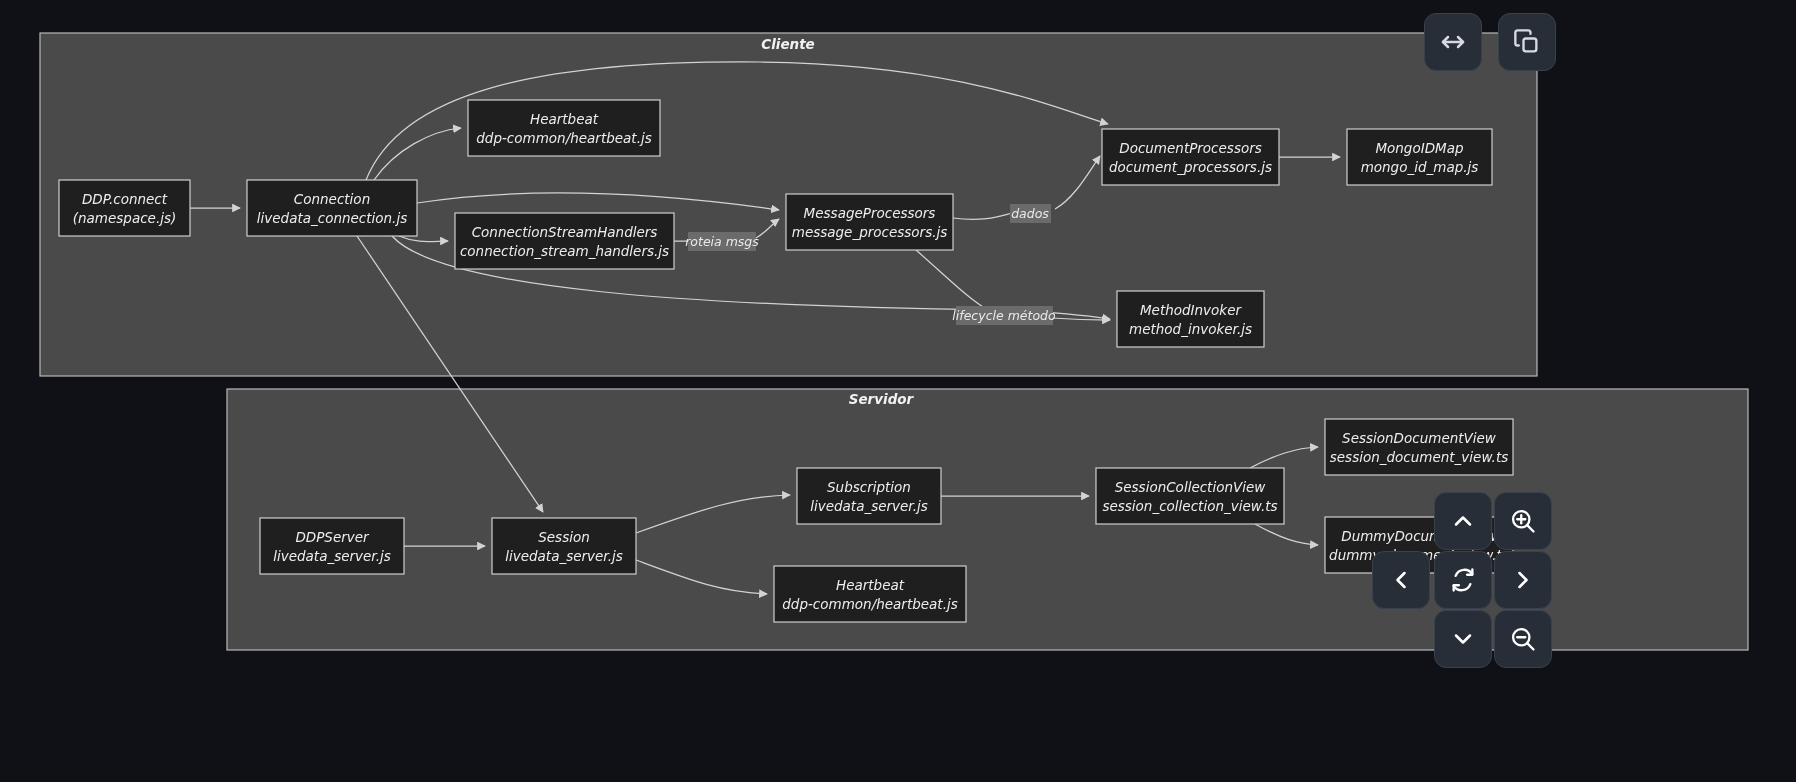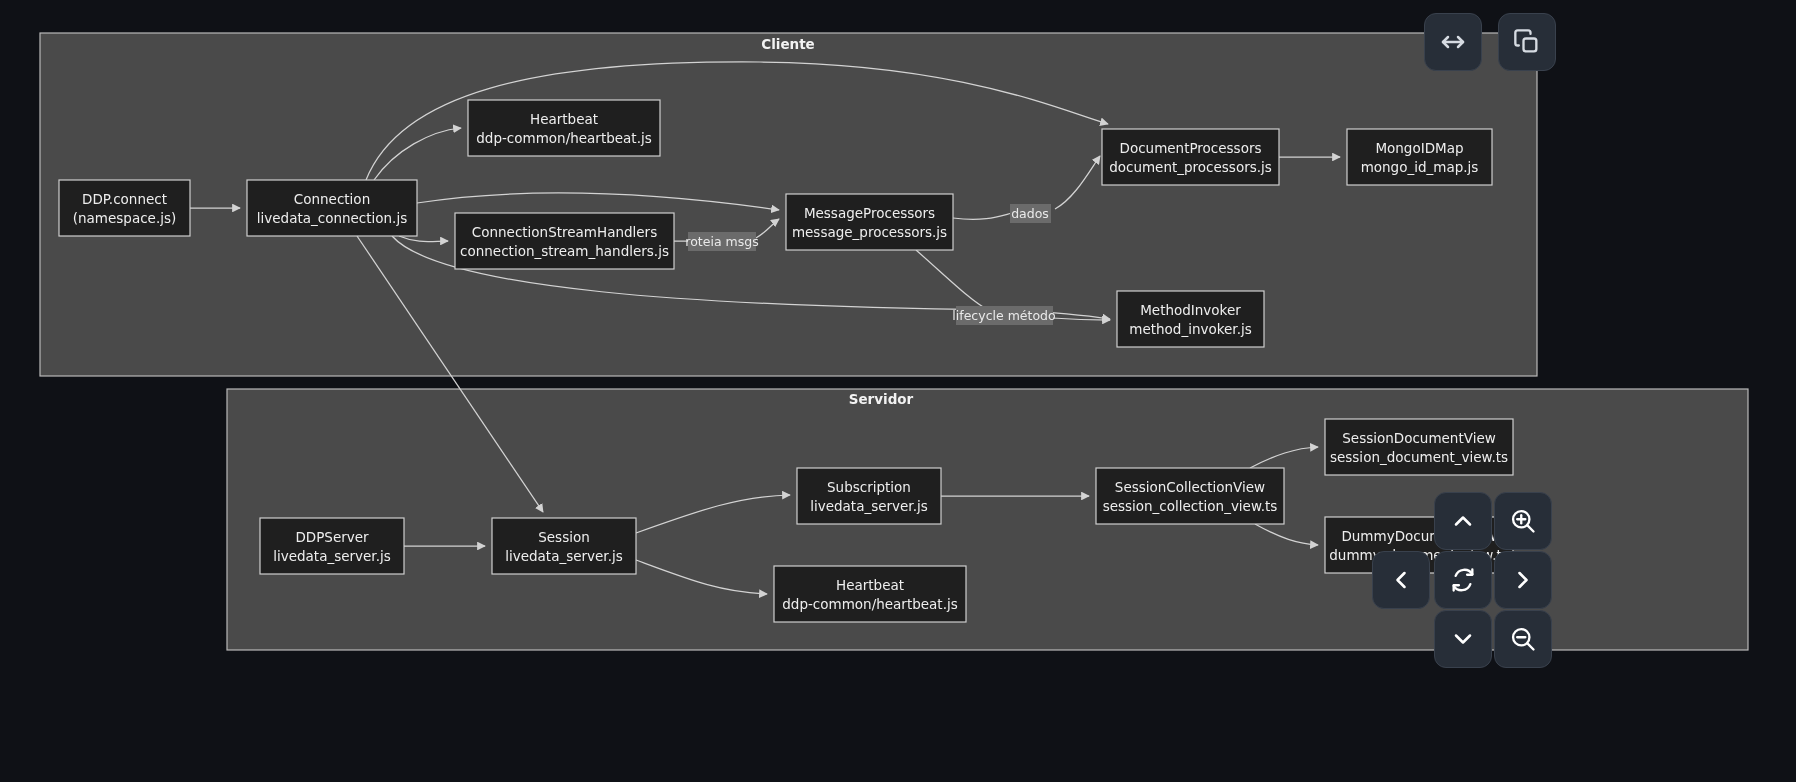--- a/index.html
+++ b/index.html
@@ -2,21 +2,21 @@
 <html><head>
 <meta charset="utf-8">
 <style>
   html,body{margin:0;padding:0;}
   body{
     width:1796px;height:782px;
     background:#0f1116;
     font-family:"DejaVu Sans","Liberation Sans",sans-serif;
     overflow:hidden;position:relative;
   }
-  #stage{position:absolute;inset:0;}
+  #stage{position:absolute;inset:0;font-style:italic;}
   svg#diagram{position:absolute;left:0;top:0;width:1796px;height:782px;display:block;}
 
   .subgraph-rect{fill:#4a4a4a;stroke:#b9b9b9;stroke-width:1.2;}
   .subgraph-title{fill:#f2f2f2;font-size:13.5px;font-weight:700;text-anchor:middle;
                   font-family:"DejaVu Sans","Liberation Sans",sans-serif;}
 
   .node-rect{fill:#1f1f1f;stroke:#cfcfcf;stroke-width:1.2;}
   .node-t1{fill:#eeeeee;font-size:13.5px;text-anchor:middle;
            font-family:"DejaVu Sans","Liberation Sans",sans-serif;}
   .node-t2{fill:#eeeeee;font-size:13.5px;text-anchor:middle;

